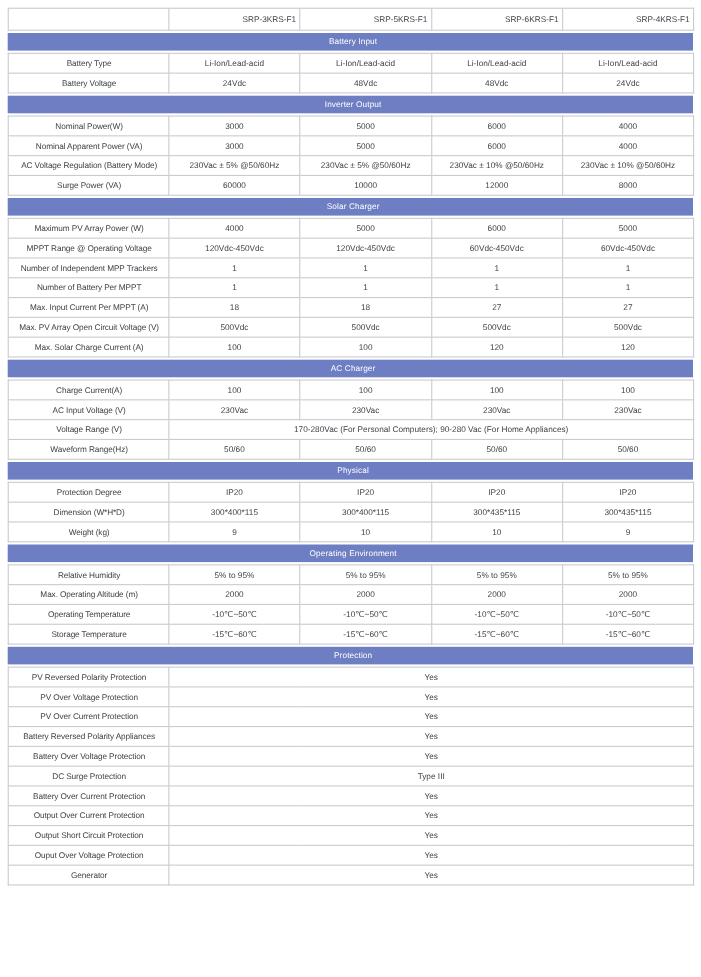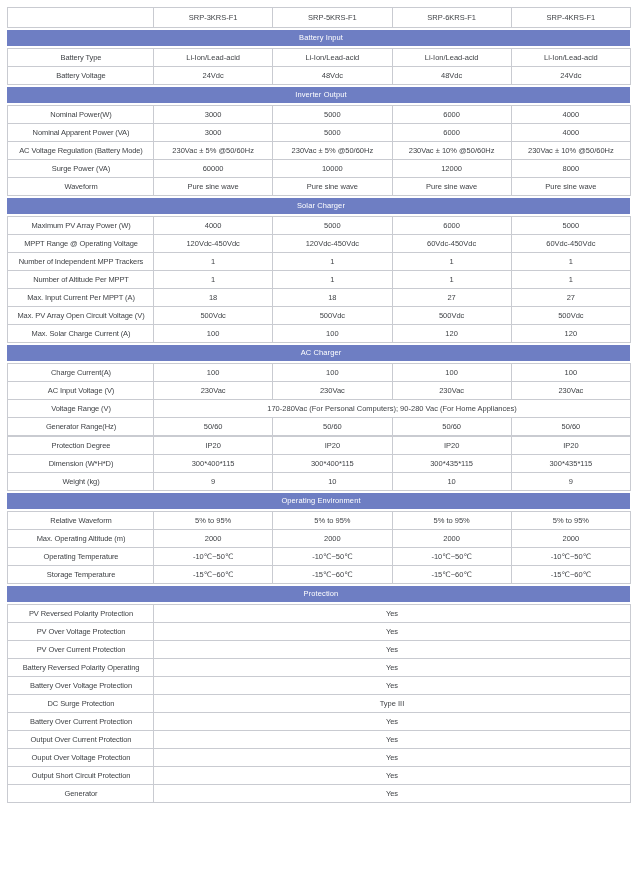--- a/index.html
+++ b/index.html
@@ -31,21 +31,21 @@
     border: 1px solid var(--border-color);
     font-size: 7.5px;
     font-weight: normal;
     color: var(--text-color);
     height: 18px;
     padding: 0 3px;
     white-space: nowrap;
     overflow: hidden;
     vertical-align: middle;
   }
-  th.model { text-align: center; height: 20px; margin-top: 16px; }
+  th.model { text-align: right; height: 20px; margin-top: 16px; }
   th.corner { height: 20px; }
   td.label {
     text-align: center;
     letter-spacing: -0.1px;
     padding-left: 4px;
   }
   td.value { text-align: center; }
   .section-bar {
     width: 623px;
     height: 16px;
@@ -139,27 +139,20 @@
             <td class="value">230Vac ± 10% @50/60Hz</td>
             <td class="value">230Vac ± 10% @50/60Hz</td>
           </tr>
           <tr>
             <td class="label">Surge Power (VA)</td>
             <td class="value">60000</td>
             <td class="value">10000</td>
             <td class="value">12000</td>
             <td class="value">8000</td>
           </tr>
-          <tr>
-            <td class="label">Waveform</td>
-            <td class="value">Pure sine wave</td>
-            <td class="value">Pure sine wave</td>
-            <td class="value">Pure sine wave</td>
-            <td class="value">Pure sine wave</td>
-          </tr>
         </tbody>
       </table>
       <div class="section-bar">Solar Charger</div>
       <table>
         <colgroup>
           <col class="c-label">
           <col class="c-val">
           <col class="c-val">
           <col class="c-val">
           <col class="c-val">
@@ -180,21 +173,21 @@
             <td class="value">60Vdc-450Vdc</td>
           </tr>
           <tr>
             <td class="label">Number of Independent MPP Trackers</td>
             <td class="value">1</td>
             <td class="value">1</td>
             <td class="value">1</td>
             <td class="value">1</td>
           </tr>
           <tr>
-            <td class="label">Number of Altitude Per MPPT</td>
+            <td class="label">Number of Battery Per MPPT</td>
             <td class="value">1</td>
             <td class="value">1</td>
             <td class="value">1</td>
             <td class="value">1</td>
           </tr>
           <tr>
             <td class="label">Max. Input Current Per MPPT (A)</td>
             <td class="value">18</td>
             <td class="value">18</td>
             <td class="value">27</td>
@@ -238,28 +231,29 @@
             <td class="value">230Vac</td>
             <td class="value">230Vac</td>
             <td class="value">230Vac</td>
             <td class="value">230Vac</td>
           </tr>
           <tr>
             <td class="label">Voltage Range (V)</td>
             <td class="value" colspan="4">170-280Vac (For Personal Computers); 90-280 Vac (For Home Appliances)</td>
           </tr>
           <tr>
-            <td class="label">Generator Range(Hz)</td>
+            <td class="label">Waveform Range(Hz)</td>
             <td class="value">50/60</td>
             <td class="value">50/60</td>
             <td class="value">50/60</td>
             <td class="value">50/60</td>
           </tr>
         </tbody>
       </table>
+      <div class="section-bar">Physical</div>
       <table>
         <colgroup>
           <col class="c-label">
           <col class="c-val">
           <col class="c-val">
           <col class="c-val">
           <col class="c-val">
         </colgroup>
         <tbody>
           <tr>
@@ -289,21 +283,21 @@
       <table>
         <colgroup>
           <col class="c-label">
           <col class="c-val">
           <col class="c-val">
           <col class="c-val">
           <col class="c-val">
         </colgroup>
         <tbody>
           <tr>
-            <td class="label">Relative Waveform</td>
+            <td class="label">Relative Humidity</td>
             <td class="value">5% to 95%</td>
             <td class="value">5% to 95%</td>
             <td class="value">5% to 95%</td>
             <td class="value">5% to 95%</td>
           </tr>
           <tr>
             <td class="label">Max. Operating Altitude (m)</td>
             <td class="value">2000</td>
             <td class="value">2000</td>
             <td class="value">2000</td>
@@ -341,45 +335,45 @@
           </tr>
           <tr>
             <td class="label">PV Over Voltage Protection</td>
             <td class="value" colspan="4">Yes</td>
           </tr>
           <tr>
             <td class="label">PV Over Current Protection</td>
             <td class="value" colspan="4">Yes</td>
           </tr>
           <tr>
-            <td class="label">Battery Reversed Polarity Operating</td>
+            <td class="label">Battery Reversed Polarity Appliances</td>
             <td class="value" colspan="4">Yes</td>
           </tr>
           <tr>
             <td class="label">Battery Over Voltage Protection</td>
             <td class="value" colspan="4">Yes</td>
           </tr>
           <tr>
             <td class="label">DC Surge Protection</td>
             <td class="value" colspan="4">Type III</td>
           </tr>
           <tr>
             <td class="label">Battery Over Current Protection</td>
             <td class="value" colspan="4">Yes</td>
           </tr>
           <tr>
             <td class="label">Output Over Current Protection</td>
             <td class="value" colspan="4">Yes</td>
           </tr>
           <tr>
+            <td class="label">Output Short Circuit Protection</td>
+            <td class="value" colspan="4">Yes</td>
+          </tr>
+          <tr>
             <td class="label">Ouput Over Voltage Protection</td>
-            <td class="value" colspan="4">Yes</td>
-          </tr>
-          <tr>
-            <td class="label">Output Short Circuit Protection</td>
             <td class="value" colspan="4">Yes</td>
           </tr>
           <tr>
             <td class="label">Generator</td>
             <td class="value" colspan="4">Yes</td>
           </tr>
         </tbody>
       </table>
     </div>
 </div>

